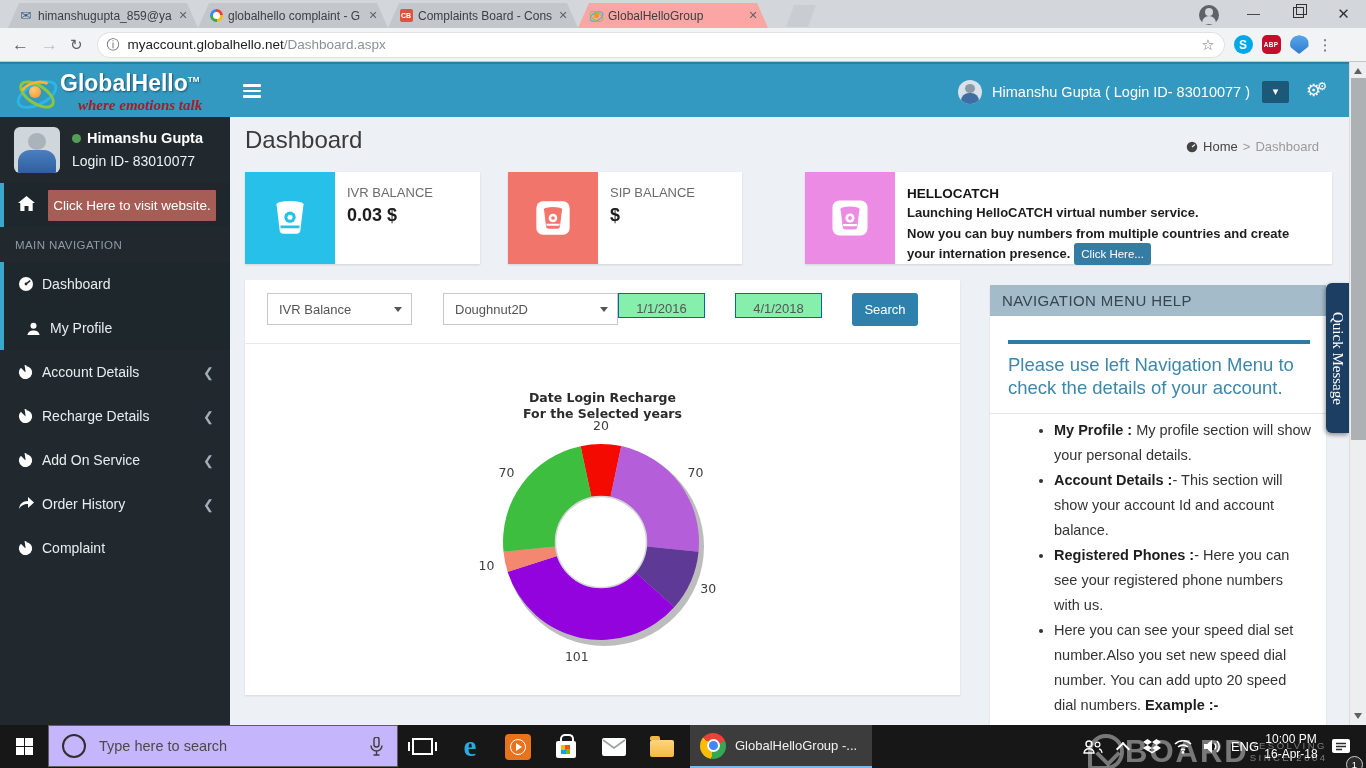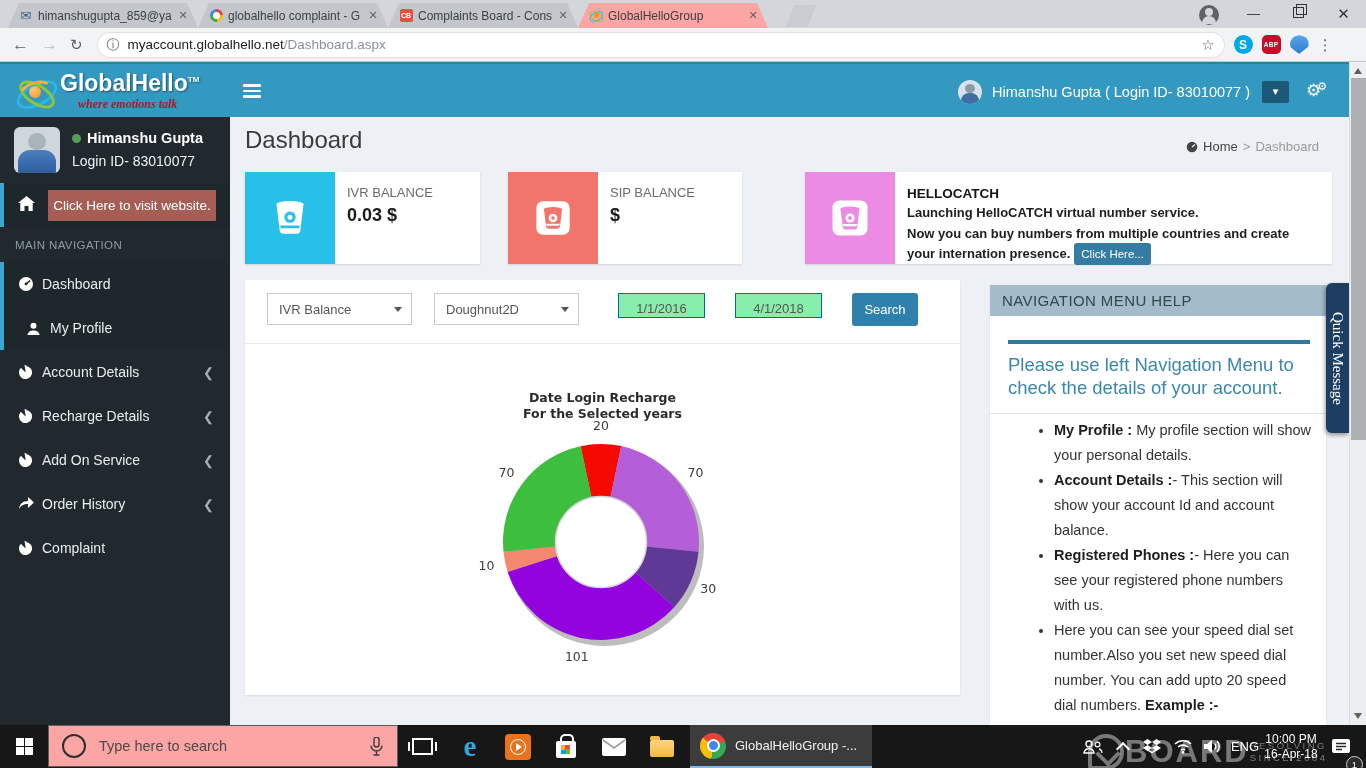--- a/index.html
+++ b/index.html
@@ -53,21 +53,21 @@
   .page{position:absolute;left:0;top:62px;width:1349px;height:663px;overflow:hidden;background:#edf0f5}
   .appheader{position:absolute;left:0;top:0;width:100%;height:55px;background:#3399c1;border-top:2px solid #2a80a2;box-sizing:border-box}
   .logo{position:absolute;left:0;top:0;width:230px;height:53px;}
   .swirl{position:absolute;left:14px;top:7px;width:42px;height:40px}
   .swirl .e1{position:absolute;left:1px;top:12px;width:38px;height:17px;border:3px solid #2bb7e5;border-radius:50%;transform:rotate(-27deg)}
   .swirl .e2{position:absolute;left:3px;top:13px;width:34px;height:15px;border:3px solid #8cc63e;border-radius:50%;transform:rotate(33deg)}
   .swirl .arc{position:absolute;left:4px;top:10px;width:32px;height:22px;border:3px solid transparent;border-top-color:#f9b233;border-radius:50%;transform:rotate(-15deg)}
   .swirl .ball{position:absolute;left:15px;top:15px;width:12px;height:12px;border-radius:50%;background:radial-gradient(circle at 35% 30%,#fdc97a,#f7941d)}
   .brand{position:absolute;left:60px;top:6px;font-size:23px;font-weight:bold;color:#fff;text-shadow:1px 1px 2px rgba(0,0,0,.45)}
   .brand sup{font-size:8px}
-  .tagline{position:absolute;left:78px;top:33px;font-family:"Liberation Serif",serif;font-style:italic;font-weight:bold;font-size:12px;color:#a61c25}
+  .tagline{position:absolute;left:78px;top:33px;font-family:"Liberation Serif",serif;font-style:italic;font-weight:bold;font-size:15px;color:#a61c25}
   .hamburger{position:absolute;left:243px;top:20px;width:18px;height:14px}
   .hamburger span{display:block;height:2.5px;background:#fff;margin-bottom:3px;border-radius:1px}
   .huser{position:absolute;right:60px;top:0;height:55px;display:flex;align-items:center;color:#fff;font-size:14.5px}
   .huser .avatar-sm{width:24px;height:24px;border-radius:50%;background:#d9e2ea;position:relative;overflow:hidden;margin-right:10px}
   .huser .avatar-sm:before{content:"";position:absolute;left:7px;top:4px;width:10px;height:9px;border-radius:50%;background:#8b9aa6}
   .huser .avatar-sm:after{content:"";position:absolute;left:3px;top:13px;width:18px;height:11px;border-radius:8px 8px 0 0;background:#3f6ea5}
   .drop-box{width:27px;height:22px;background:#1c5877;border-radius:2px;margin-left:12px;text-align:center;line-height:20px;color:#fff;font-size:11px}
   .gears{position:absolute;right:22px;top:16px;color:#fff;font-size:17px}
   .gears small{font-size:11px;margin-left:-4px;vertical-align:top}
   
@@ -124,21 +124,21 @@
   .scrollbar{position:absolute;right:0;top:62px;width:17px;height:663px;background:#eceef0;border-left:1px solid #dcdcdc;box-sizing:border-box}
   .sb-arrow{position:absolute;left:4px;width:0;height:0;border-left:4.5px solid transparent;border-right:4.5px solid transparent}
   .sb-up{top:6px;border-bottom:6px solid #606060}
   .sb-down{bottom:6px;border-top:6px solid #606060}
   .sb-thumb{position:absolute;left:1px;top:16px;width:15px;height:362px;background:#aeb1b4}
   
   .taskbar{position:absolute;left:0;top:725px;width:1366px;height:43px;background:#171717}
   .startbtn{position:absolute;left:0;top:0;width:48px;height:43px;display:flex;align-items:center;justify-content:center}
   .winlogo{width:17px;height:17px;display:grid;grid-template-columns:8px 8px;grid-template-rows:8px 8px;gap:1px}
   .winlogo i{background:#fff}
-  .tsearch{position:absolute;left:48px;top:0;width:350px;height:42px;background:#fca5a5;border:1px solid #5e5e5e;box-sizing:border-box;display:flex;align-items:center}
+  .tsearch{position:absolute;left:48px;top:0;width:350px;height:42px;background:#c4b5fd;border:1px solid #5e5e5e;box-sizing:border-box;display:flex;align-items:center}
   .cortana{width:20px;height:20px;border:2.5px solid #2f2f2f;border-radius:50%;margin-left:13px}
   .tsearch .ph{margin-left:13px;font-size:14.5px;color:#4a4a4a;flex:1}
   .tbicon{position:absolute;top:0;width:48px;height:43px;display:flex;align-items:center;justify-content:center}
   .taskview{width:17px;height:13px;border:2px solid #fff;position:relative;background:transparent}
   .taskview:before{content:"";position:absolute;left:-6px;top:2px;width:2px;height:9px;background:#fff}
   .taskview:after{content:"";position:absolute;right:-6px;top:2px;width:2px;height:9px;background:#fff}
   .edge-e{color:#2da8e0;font-size:29px;font-weight:bold;font-family:"Liberation Serif",serif}
   .media{width:26px;height:26px;background:#e8731c;border-radius:4px;display:flex;align-items:center;justify-content:center}
   .media i{width:14px;height:14px;border:1.5px solid #fff;border-radius:50%;position:relative}
   .media i:before{content:"";position:absolute;left:5px;top:3.5px;border-left:6px solid #fff;border-top:4px solid transparent;border-bottom:4px solid transparent}
@@ -400,21 +400,21 @@
       </div>
     </div>
   </div>
 
   <div class="panel">
     <div class="filterrow">
       <div class="sel" style="left:22px;width:145px">
         <span>IVR Balance</span>
           <span class="arr"></span>
       </div>
-      <div class="sel" style="left:189px;width:145px">
+      <div class="sel" style="left:198px;width:175px">
         <span>Doughnut2D</span>
           <span class="arr"></span>
       </div>
       <div class="dinput" style="left:373px">1/1/2016</div>
       <div class="dinput" style="left:490px">4/1/2018</div>
       <div class="searchbtn">Search</div>
     </div>
     <div class="ctitle" style="top:110px">Date Login Recharge</div>
     <div class="ctitle" style="top:126px">For the Selected years</div>
     <svg id="doughnut-svg" style="position:absolute;left:185px;top:140px" width="345" height="250" viewBox="0 0 345 250">

